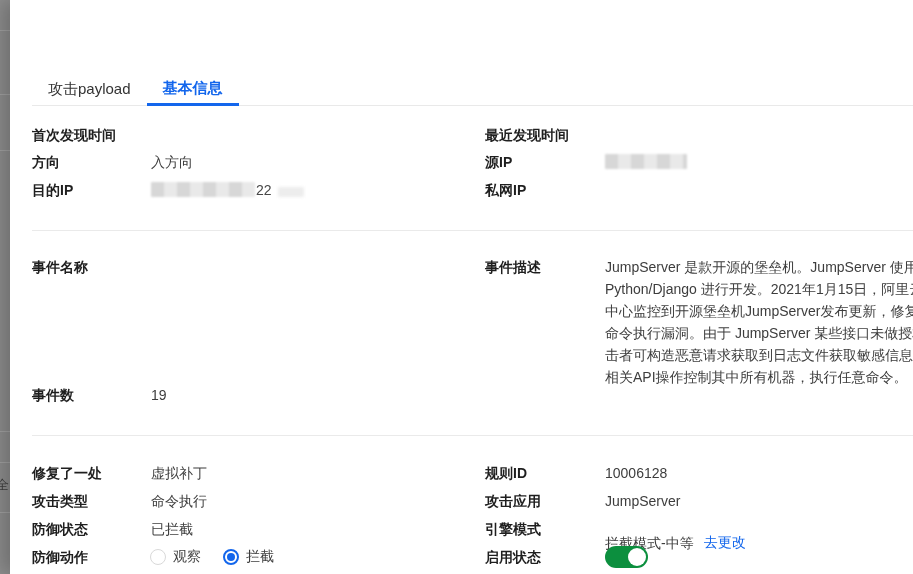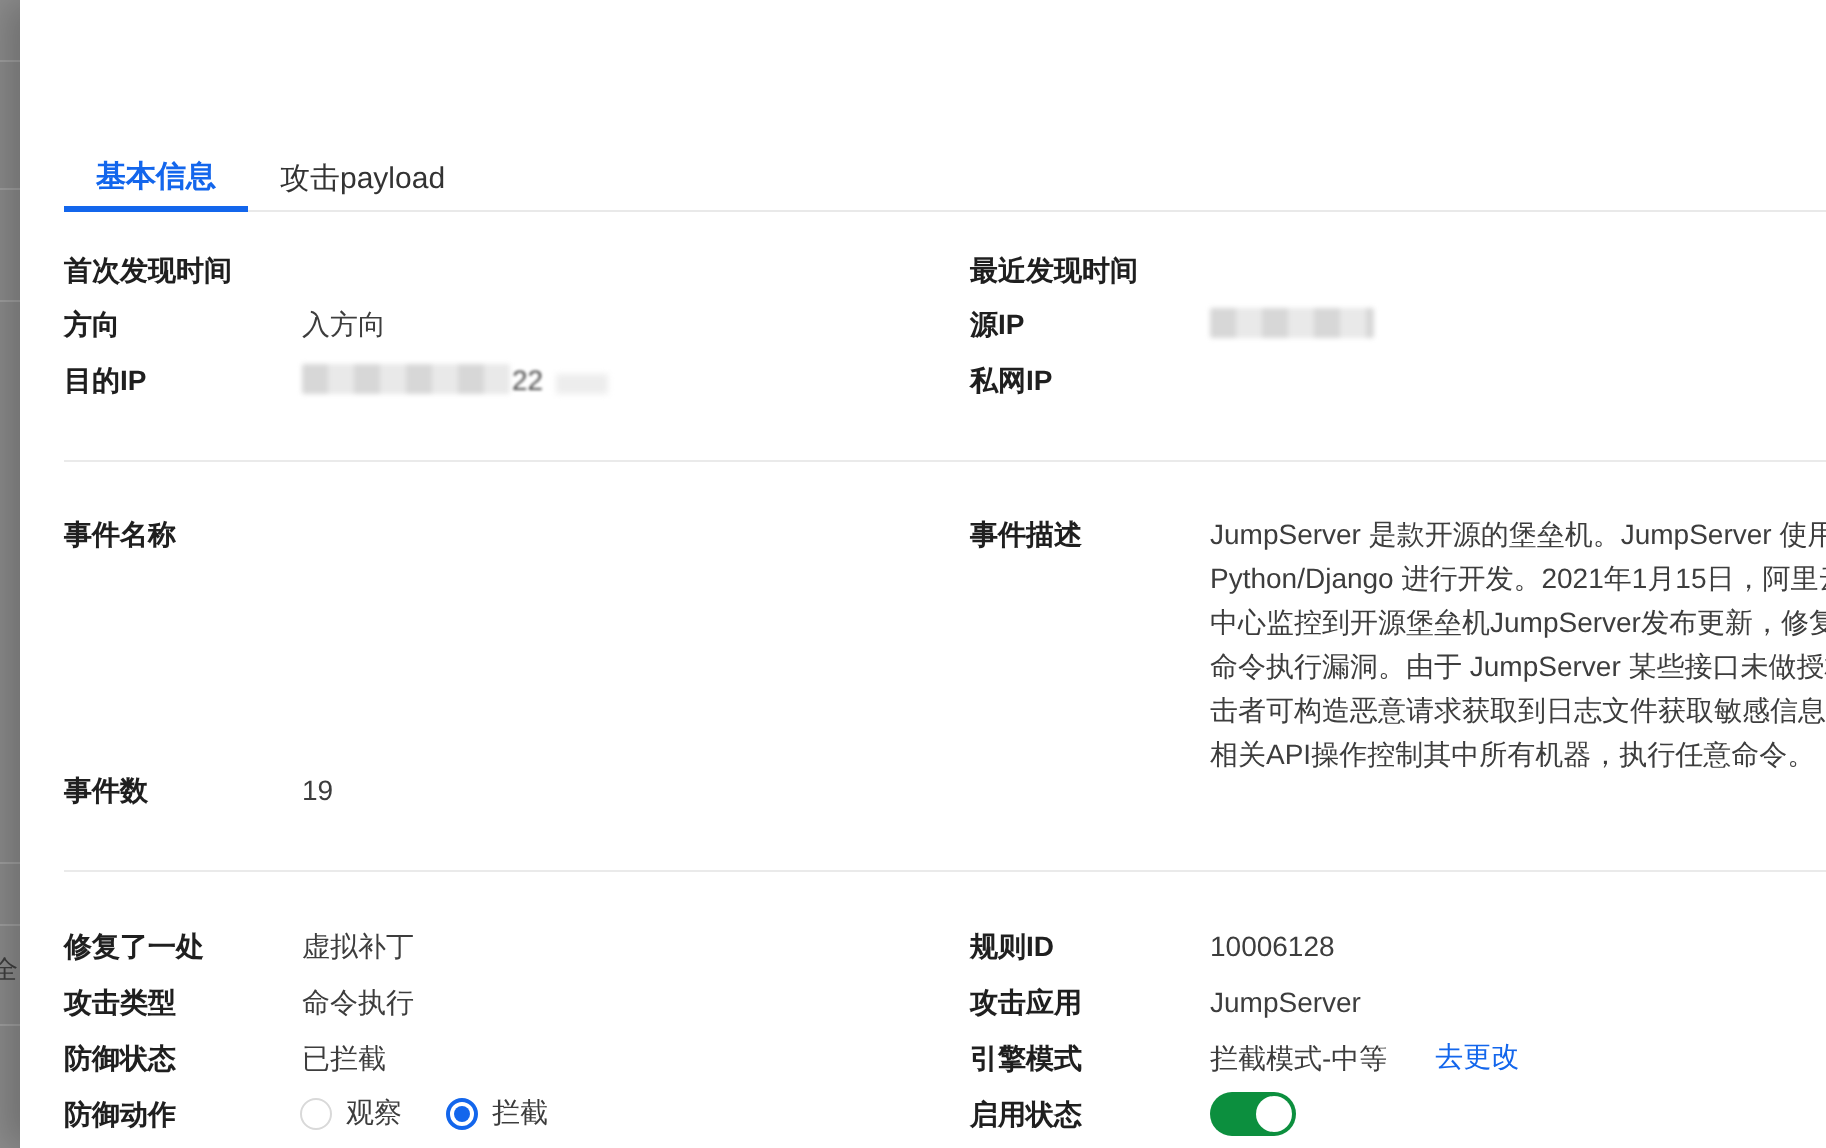--- a/index.html
+++ b/index.html
@@ -37,21 +37,21 @@
   .desc div{font-size:14px;line-height:22px;color:#3d3d3d;white-space:nowrap;}
   
   .radio-group{position:absolute;left:140px;top:545px;display:flex;align-items:center;gap:22px;height:24px;}
   .radio-option{display:flex;align-items:center;gap:7px;cursor:pointer;}
   .radio{width:16px;height:16px;border-radius:50%;box-sizing:border-box;background:#fff;}
   .radio.unchecked{border:1px solid #d9d9d9;}
   .radio.checked{border:2px solid #1366ec;position:relative;}
   .radio.checked::after{content:"";position:absolute;left:2px;top:2px;width:8px;height:8px;border-radius:50%;background:#1366ec;}
   .radio-label{font-size:14px;color:#3d3d3d;}
   
-  .inline-row{position:absolute;display:flex;align-items:center;gap:24px;}
+  .inline-row{position:absolute;display:flex;align-items:center;gap:10px;margin-top:14px;}
   .link{font-size:14px;color:#1366ec;cursor:pointer;white-space:nowrap;}
   
   .toggle{position:absolute;left:595px;top:546px;width:43px;height:22px;border-radius:11px;background:#0c8f3e;cursor:pointer;}
   .toggle::after{content:"";position:absolute;right:2px;top:2px;width:18px;height:18px;border-radius:50%;background:#fff;}
 </style>
 </head>
 <body>
 
 <div class="backdrop">
   <div class="bd-line" style="top:30px"></div>
@@ -60,25 +60,25 @@
   <div class="bd-line" style="top:431px"></div>
   <div class="bd-line" style="top:462px"></div>
   <div class="bd-line" style="top:512px"></div>
   <div class="bd-char" style="top:478px">全</div>
 </div>
 
 <div class="drawer">
 
 
   <div class="tabbar">
+    <div class="tab">
+      <span>攻击payload</span>
+    </div>
     <div class="tab active">
       <span>基本信息</span>
-    </div>
-    <div class="tab">
-      <span>攻击payload</span>
     </div>
   </div>
 
   <div class="lbl" style="left:22px;top:125px">首次发现时间</div>
   <div class="lbl" style="left:475px;top:125px">最近发现时间</div>
 
   <div class="lbl" style="left:22px;top:152px">方向</div>
   <div class="val" style="left:141px;top:152px">入方向</div>
   <div class="lbl" style="left:475px;top:152px">源IP</div>
   <div class="mosaic" style="left:595px;top:154px;width:82px"></div>

